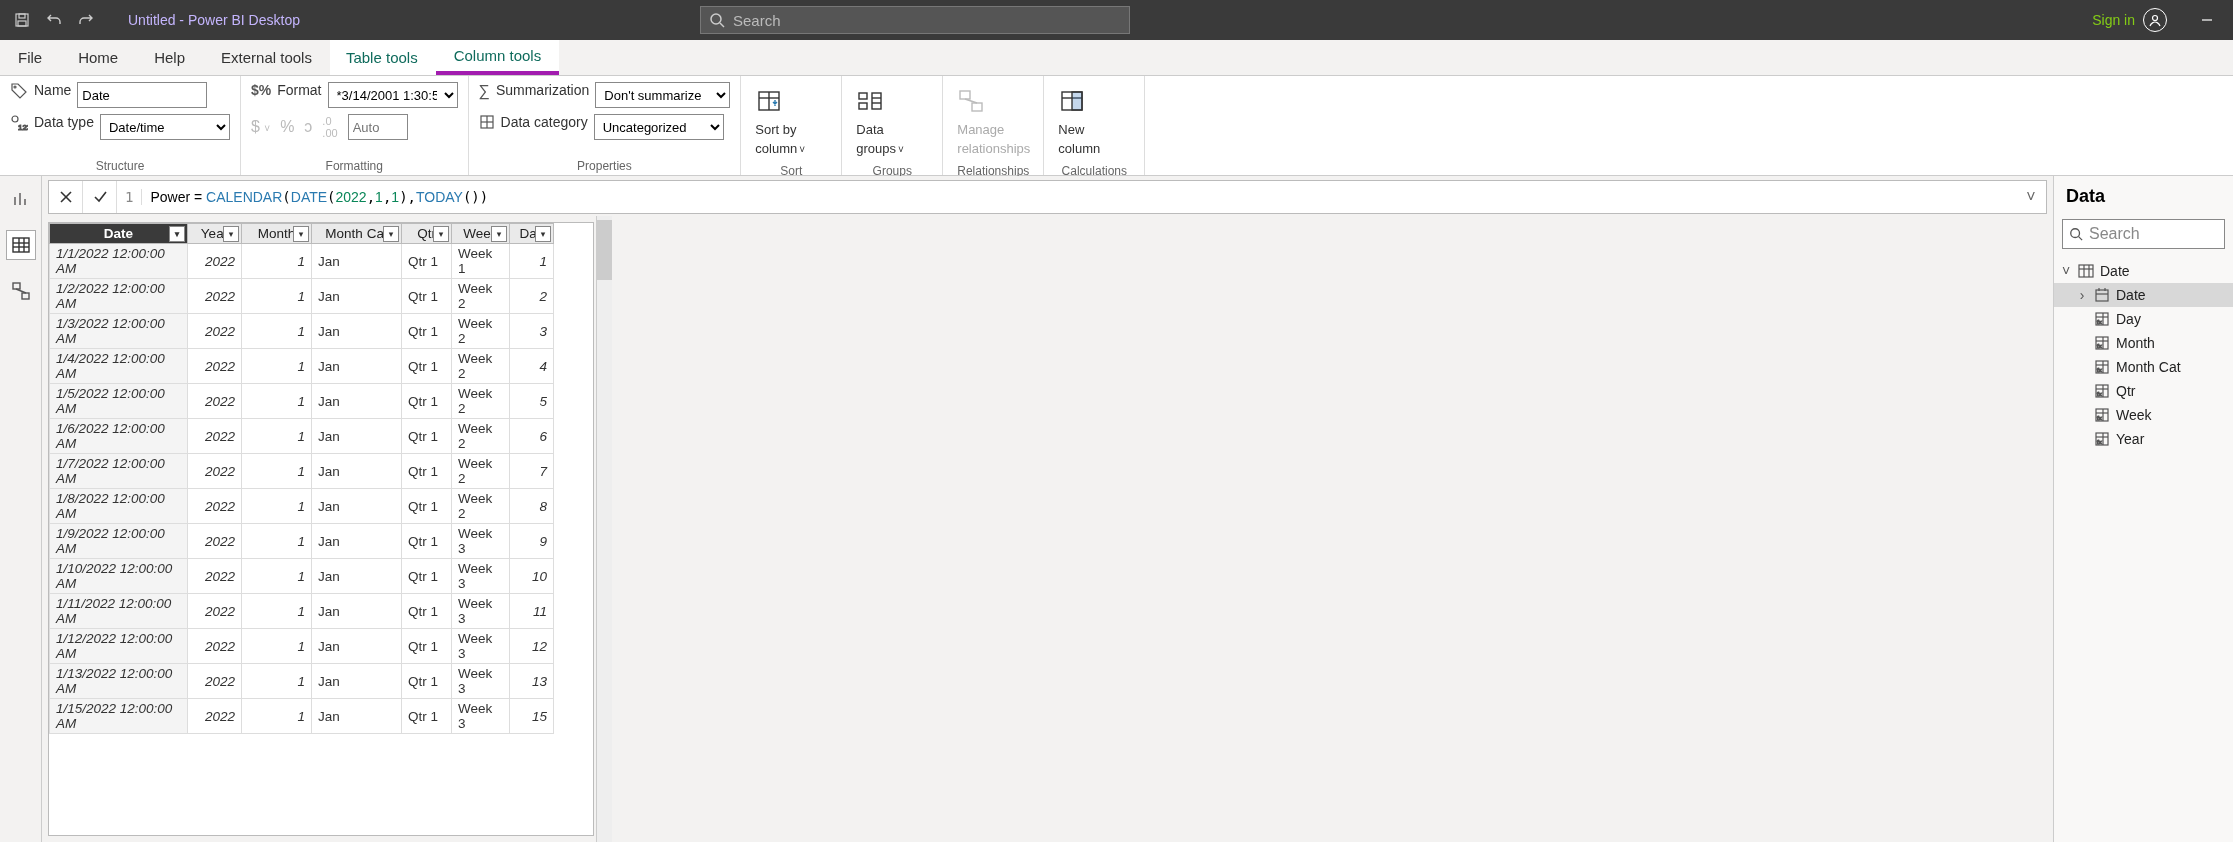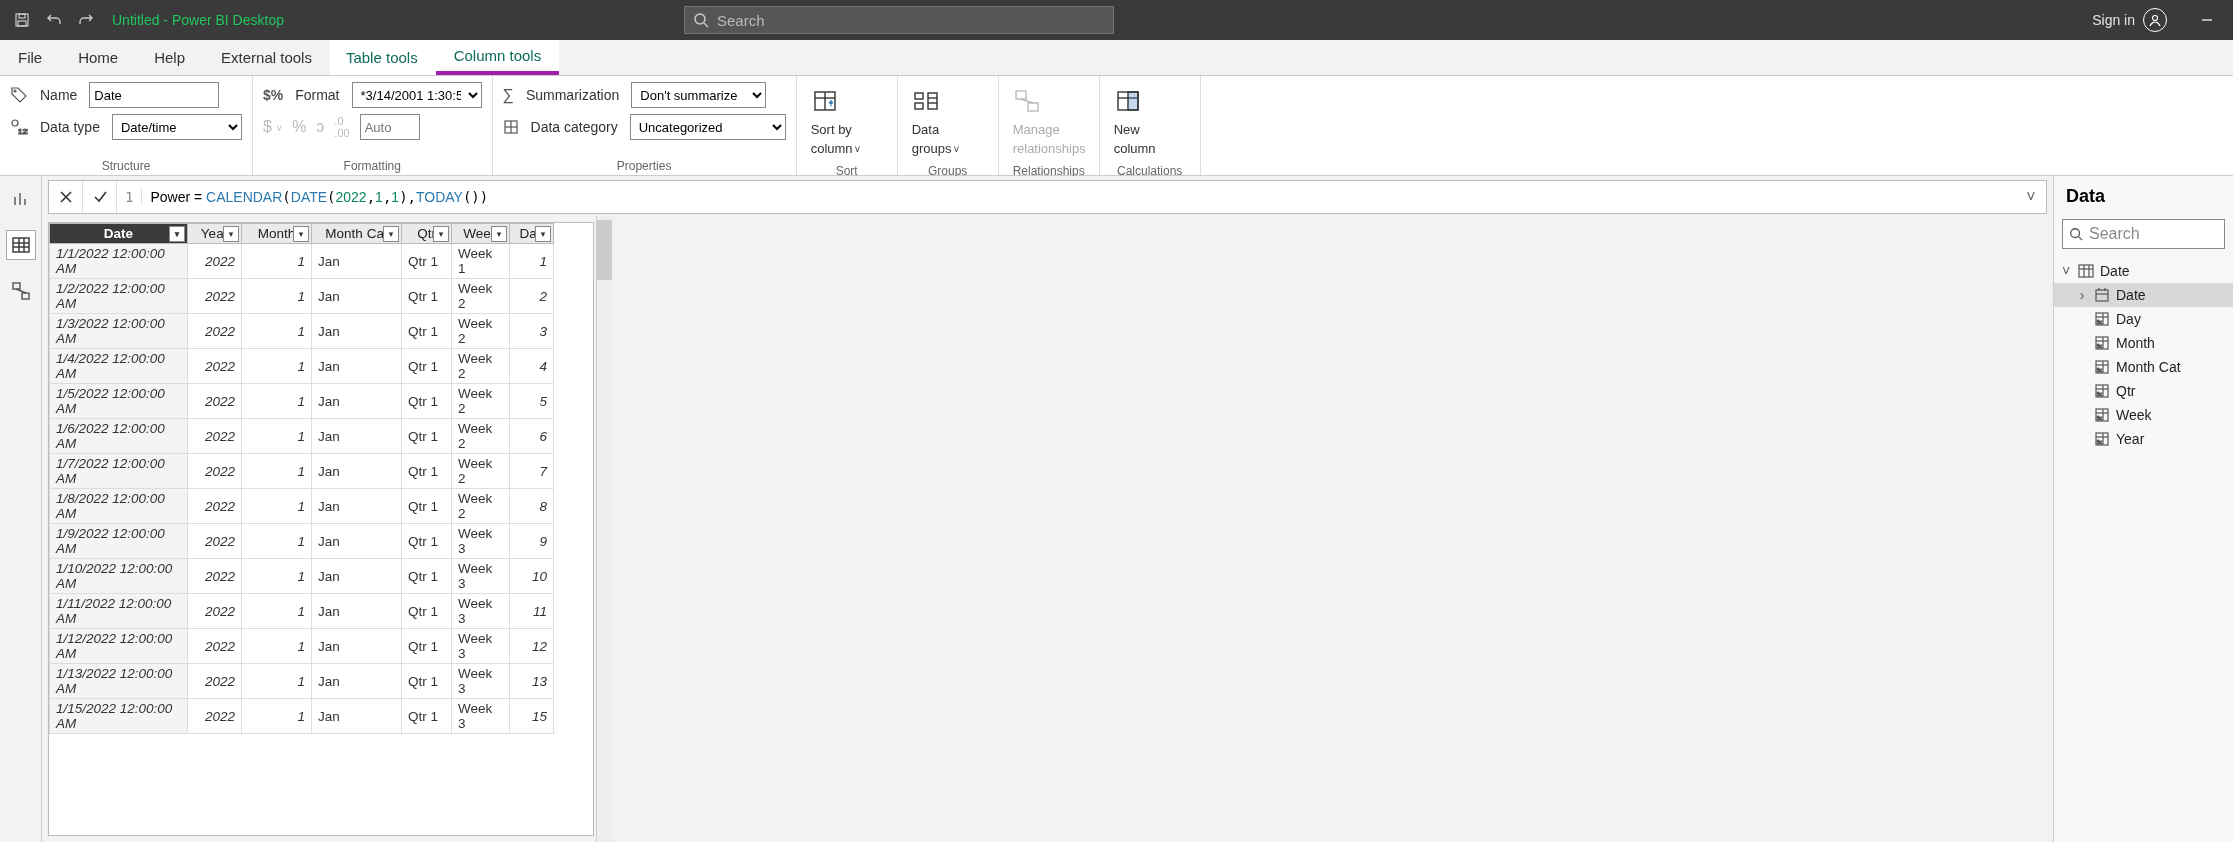--- a/index.html
+++ b/index.html
@@ -1,40 +1,40 @@
 <!DOCTYPE html>
 <html><head>
 <meta charset="utf-8">
 <style>
 * { box-sizing: border-box; margin: 0; padding: 0; font-family: "Segoe UI", Arial, sans-serif; }
 body { background: #f3f2f1; overflow: hidden; width: 2233px; height: 842px; }
 
 
 .titlebar { background: #3a3a3a; color: #fff; height: 40px; display: flex; align-items: center; padding: 0 6px; }
 .titlebar .tb-icon { width: 32px; height: 32px; display: inline-flex; align-items: center; justify-content: center; color: #ccc; cursor: pointer; }
-.titlebar .title-txt { font-size: 14px; margin-left: 10px; color: #22c55e; }
+.titlebar .title-txt { font-size: 14px; margin-left: 26px; color: #c4b5fd; }
 .titlebar .search-box { margin-left: 400px; width: 430px; height: 28px; background: #555; border: 1px solid #777; display: flex; align-items: center; padding: 0 8px; color: #ccc; }
 .titlebar .search-box svg { margin-right: 8px; }
 .titlebar .spacer { flex: 1; }
-.titlebar .signin { font-size: 14px; color: #e5e5e5; margin-right: 8px; }
+.titlebar .signin { font-size: 14px; color: #84cc16; margin-right: 8px; }
 .titlebar .user-circle { width: 24px; height: 24px; border: 1.5px solid #fff; border-radius: 50%; display:flex; align-items:center; justify-content:center; margin-right: 20px;}
 .titlebar .win-btn { width: 40px; height:40px; display:flex; align-items:center; justify-content:center; color:#fff;}
 
 
 .menubar { background: #f3f2f1; height: 36px; display: flex; align-items: stretch; border-bottom: 1px solid #ccc; }
 .menubar .menu-item { padding: 8px 18px; font-size: 15px; color: #333; cursor: pointer; display:flex; align-items:center;}
 .menubar .tab { padding: 8px 18px; font-size: 15px; color: #0f6b5c; cursor: pointer; }
 .menubar .tab.active-light { background:#fff;padding-left:16px; }
 .menubar .tab.active-under { background:#fff; border-bottom: 4px solid #a21caf; }
 
 
 .ribbon { background: #fff; height: 100px; display: flex; align-items: stretch; border-bottom: 1px solid #ccc; }
 .rgroup { border-right: 1px solid #ddd; padding: 6px 10px 2px 10px; display:flex; flex-direction:column; justify-content:space-between; }
 .rgroup .rows { display:flex; flex-direction:column; gap:6px; }
-.rgroup .row { display:flex; align-items:center; gap:12px; font-size:14px; color:#333; }
+.rgroup .row { display:flex; align-items:flex-start; gap:6px; font-size:14px; color:#333; }
 .rgroup .glabel { font-size:12px; color:#666; text-align:center; margin-top:2px;}
 .rgroup input[type=text], .rgroup select { height:26px; border:1px solid #888; font-size:13px; padding:0 4px; background:#fff;}
 .rgroup .fmt-icons { display:flex; gap:10px; align-items:center; color:#888; font-size:16px;}
 .rgroup .fmt-icons .disabled { color:#bbb; }
 .big-btn { width:80px; display:flex; flex-direction:column; justify-content:flex-start; padding:6px 4px; gap:4px; font-size:13px; color:#333;}
 .big-btn.disabled { color:#aaa; }
 .big-btn svg { margin-bottom:2px; }
 .big-btn .caret { font-size:10px; margin-left:2px; }
 .rgroup.vert { flex-direction:column; align-items:center; justify-content:space-between;}
 
@@ -180,21 +180,21 @@
         <span>Summarization</span>
         <select style="width:135px"><option>Don't summarize</option></select>
       </div>
       <div class="row">
         <svg width="16" height="16" viewBox="0 0 16 16" fill="none" stroke="#555" stroke-width="1.2">
             <rect x="2" y="2" width="12" height="12"></rect>
             <line x1="2" y1="8" x2="14" y2="8"></line>
             <line x1="8" y1="2" x2="8" y2="14"></line>
           </svg>
         <span>Data category</span>
-        <select style="width:156px"><option>Uncategorized</option></select>
+        <select style="width:130px"><option>Uncategorized</option></select>
       </div>
     </div>
     <div class="glabel">Properties</div>
   </div>
 
   <div class="rgroup vert">
     <div class="big-btn">
       <svg width="28" height="28" viewBox="0 0 28 28" fill="none" stroke="#333" stroke-width="1.4">
           <rect x="4" y="4" width="20" height="18"></rect>
           <line x1="4" y1="10" x2="24" y2="10"></line>

